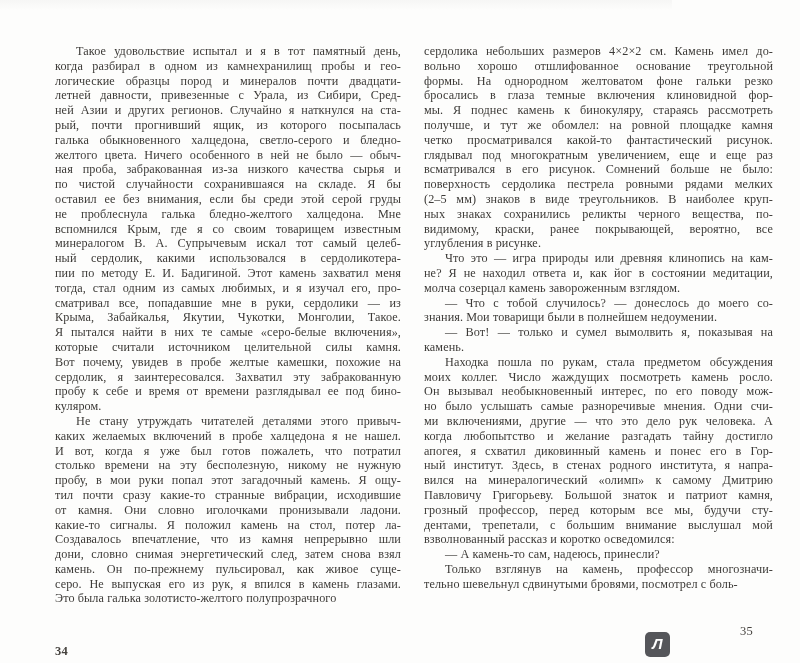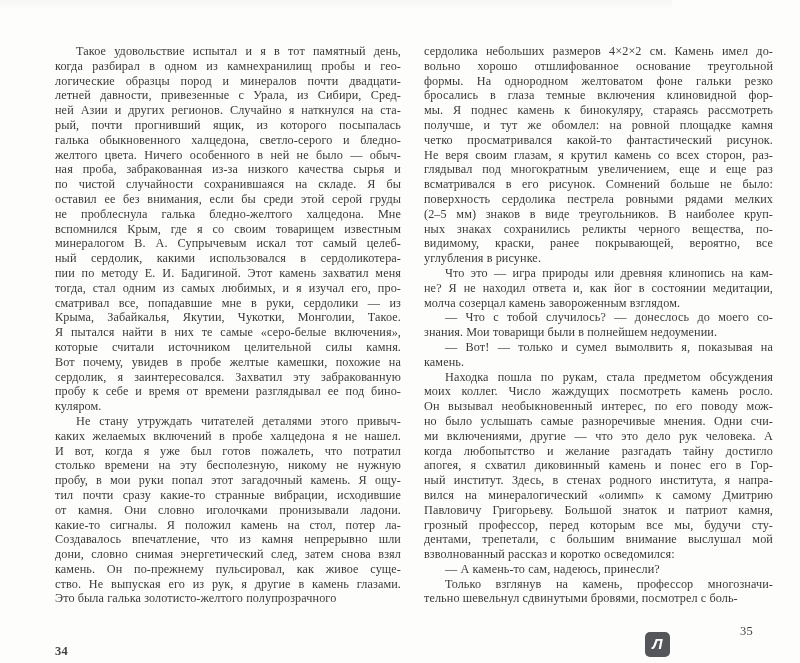--- a/index.html
+++ b/index.html
@@ -99,33 +99,32 @@
       <div class="line">каких желаемых включений в пробе халцедона я не нашел.</div>
       <div class="line">И вот, когда я уже был готов пожалеть, что потратил</div>
       <div class="line">столько времени на эту бесполезную, никому не нужную</div>
       <div class="line">пробу, в мои руки попал этот загадочный камень. Я ощу-</div>
       <div class="line">тил почти сразу какие-то странные вибрации, исходившие</div>
       <div class="line">от камня. Они словно иголочками пронизывали ладони.</div>
       <div class="line">какие-то сигналы. Я положил камень на стол, потер ла-</div>
       <div class="line">Создавалось впечатление, что из камня непрерывно шли</div>
       <div class="line">дони, словно снимая энергетический след, затем снова взял</div>
       <div class="line">камень. Он по-прежнему пульсировал, как живое суще-</div>
-      <div class="line">ство. Не выпуская его из рук, я другие в камень глазами.</div>
+      <div class="line">серо. Не выпуская его из рук, я впился в камень глазами.</div>
       <div class="line end">Это была галька золотисто-желтого полупрозрачного</div>
     </div>
 
   <div class="page page-right">
       <div class="line">сердолика небольших размеров 4×2×2 см. Камень имел до-</div>
       <div class="line">вольно хорошо отшлифованное основание треугольной</div>
       <div class="line">формы. На однородном желтоватом фоне гальки резко</div>
       <div class="line">бросались в глаза темные включения клиновидной фор-</div>
       <div class="line">мы. Я поднес камень к бинокуляру, стараясь рассмотреть</div>
       <div class="line">получше, и тут же обомлел: на ровной площадке камня</div>
       <div class="line">четко просматривался какой-то фантастический рисунок.</div>
-      <div class="line">Не веря своим глазам, я крутил камень со всех сторон, раз-</div>
       <div class="line">глядывал под многократным увеличением, еще и еще раз</div>
       <div class="line">всматривался в его рисунок. Сомнений больше не было:</div>
       <div class="line">поверхность сердолика пестрела ровными рядами мелких</div>
       <div class="line">(2–5 мм) знаков в виде треугольников. В наиболее круп-</div>
       <div class="line">ных знаках сохранились реликты черного вещества, по-</div>
       <div class="line">видимому, краски, ранее покрывающей, вероятно, все</div>
       <div class="line end">углубления в рисунке.</div>
       <div class="line indent">Что это — игра природы или древняя клинопись на кам-</div>
       <div class="line">не? Я не находил ответа и, как йог в состоянии медитации,</div>
       <div class="line end">молча созерцал камень завороженным взглядом.</div>

